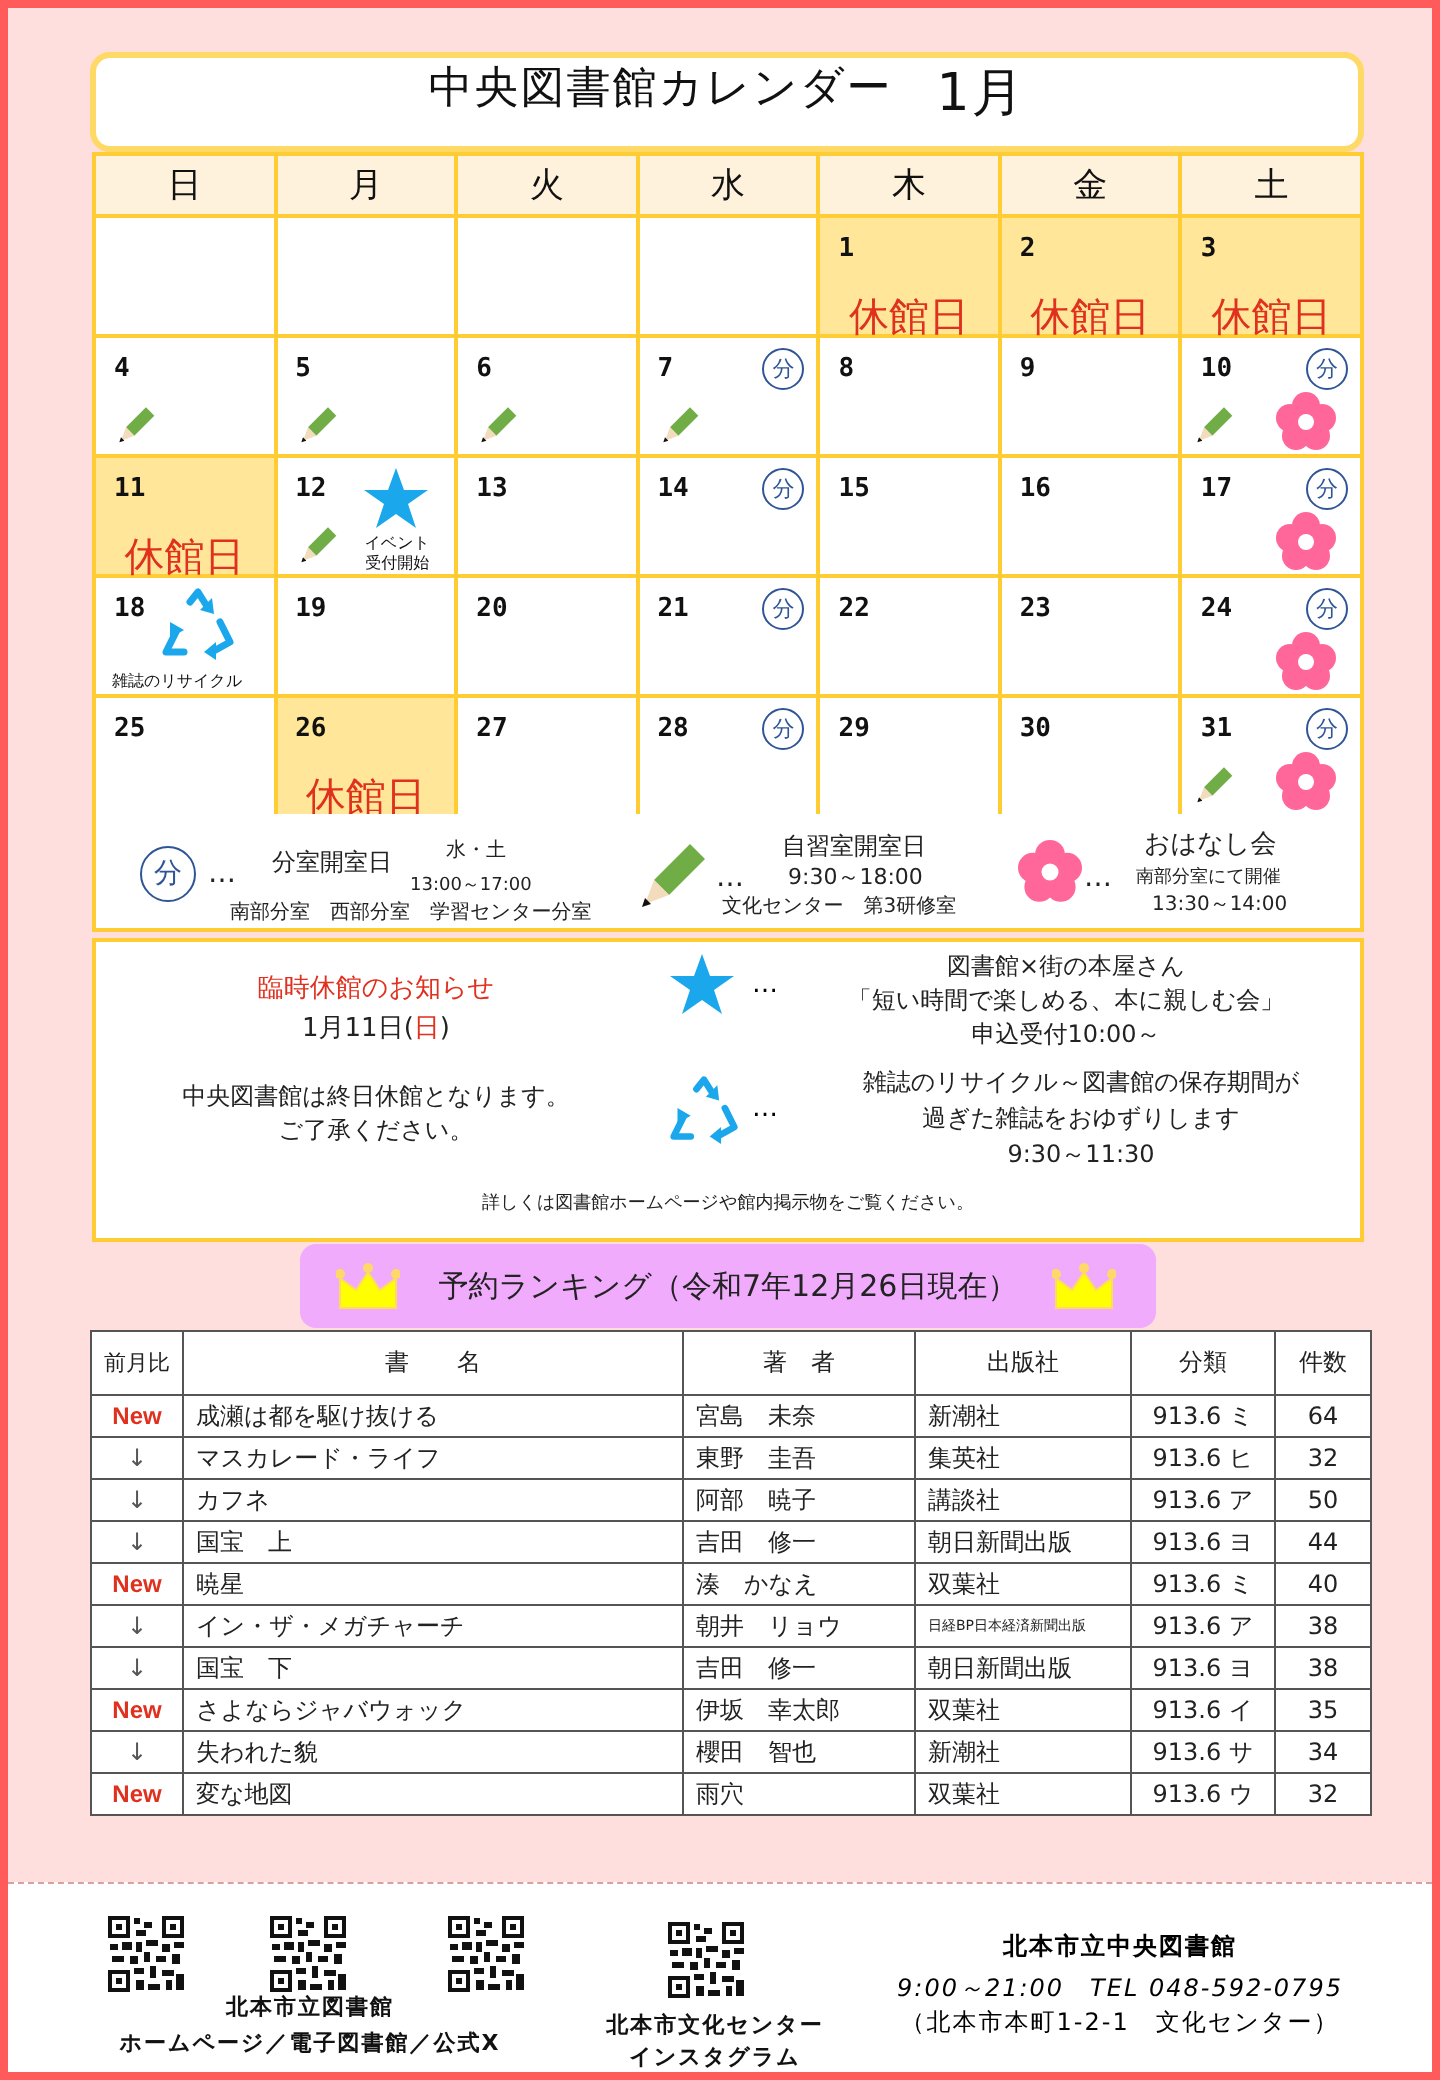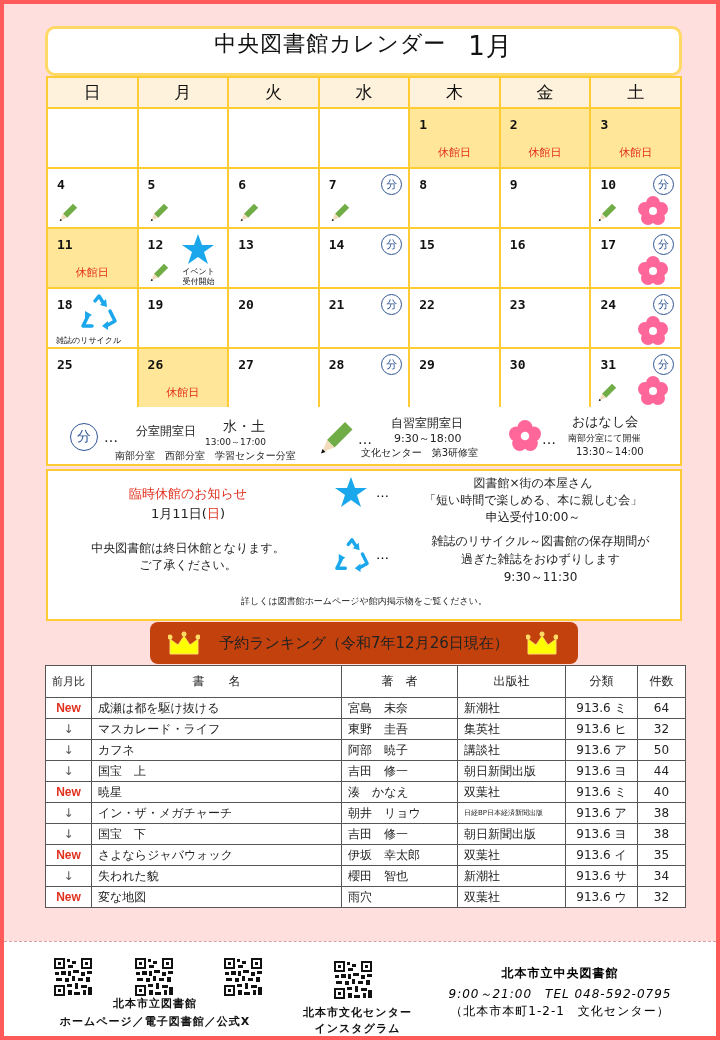--- a/index.html
+++ b/index.html
@@ -43,21 +43,21 @@
     height: 60px; vertical-align: top; position: relative; background: #fff;
   }
   .calendar td.closed { background: #ffe699; }
   .calendar td.empty { background: #fff; }
   .daynum {
     position: absolute; left: 9px; top: 8px;
     font-family: "DejaVu Sans Mono", monospace; font-weight: bold; font-size: 13px; color: #111;
   }
   .closed-label {
     position: absolute; left: 0; right: 0; top: 36px; text-align: center;
-    color: #e0301e; font-size: 11px;
+    color: #e0301e; font-size: 20px;
   }
   .bun {
     position: absolute; right: 6px; top: 5px; width: 21px; height: 21px;
     border: 1.2px solid #2f5597; border-radius: 50%;
     font-size: 11px; color: #2f5597; display: flex; align-items: center; justify-content: center;
   }
   .pencil { position: absolute; left: 8px; top: 33px; width: 24px; height: 20px; }
   .flower { position: absolute; right: 12px; top: 27px; width: 30px; height: 30px; }
   .star-ev { position: absolute; left: 42px; top: 4px; width: 34px; height: 34px; }
   .ev-label { position: absolute; left: 40px; top: 38px; font-size: 8px; line-height: 10px; color: #111; text-align: center; width: 40px; }
@@ -72,21 +72,21 @@
   .legend .abs { position: absolute; white-space: nowrap; }
   
   .info {
     position: absolute; left: 46px; top: 469px; width: 636px; height: 152px;
     background: #fff; border: 2px solid #ffcc33;
   }
   .info .abs { position: absolute; white-space: nowrap; text-align: center; }
   
   .rank-title {
     position: absolute; left: 150px; top: 622px; width: 428px; height: 42px;
-    background: #c2410c; border-radius: 8px;
+    background: #f0abfc; border-radius: 8px;
     display: flex; align-items: center; justify-content: center;
     font-size: 15px; color: #222;
   }
   .crown { position: absolute; top: 9px; width: 32px; height: 24px; }
   
   .rank {
     position: absolute; left: 45px; top: 665px; width: 640px;
     border-collapse: collapse; table-layout: fixed; background: #fff;
     font-size: 12px; color: #222;
   }
@@ -361,21 +361,21 @@
           </svg>
     </td>
   </tr>
 </tbody>
   </table>
 
 <div class="legend">
   <span class="bun" style="left:22px; top:16px; right:auto; width:28px; height:28px; font-size:14px;">分</span>
   <span class="abs" style="left:56px; top:22px; font-size:14px;">…</span>
   <span class="abs" style="left:88px; top:16px; font-size:12px;">分室開室日</span>
-  <span class="abs" style="left:175px; top:11px; font-size:14px;">水・土</span>
+  <span class="abs" style="left:175px; top:11px; font-size:10px;">水・土</span>
   <span class="abs" style="left:157px; top:29px; font-size:9px;">13:00～17:00</span>
   <span class="abs" style="left:67px; top:42px; font-size:10px;">南部分室　西部分室　学習センター分室</span>
 
   <svg style="position:absolute; left:270px; top:12px; width:36px; height:36px;" viewBox="0 0 24 24">
       <use href="#pencil-g"></use>
     </svg>
   <span class="abs" style="left:310px; top:24px; font-size:14px;">…</span>
   <span class="abs" style="left:343px; top:8px; font-size:12px;">自習室開室日</span>
   <span class="abs" style="left:346px; top:24px; font-size:11px;">9:30～18:00</span>
   <span class="abs" style="left:313px; top:39px; font-size:10px;">文化センター　第3研修室</span>

